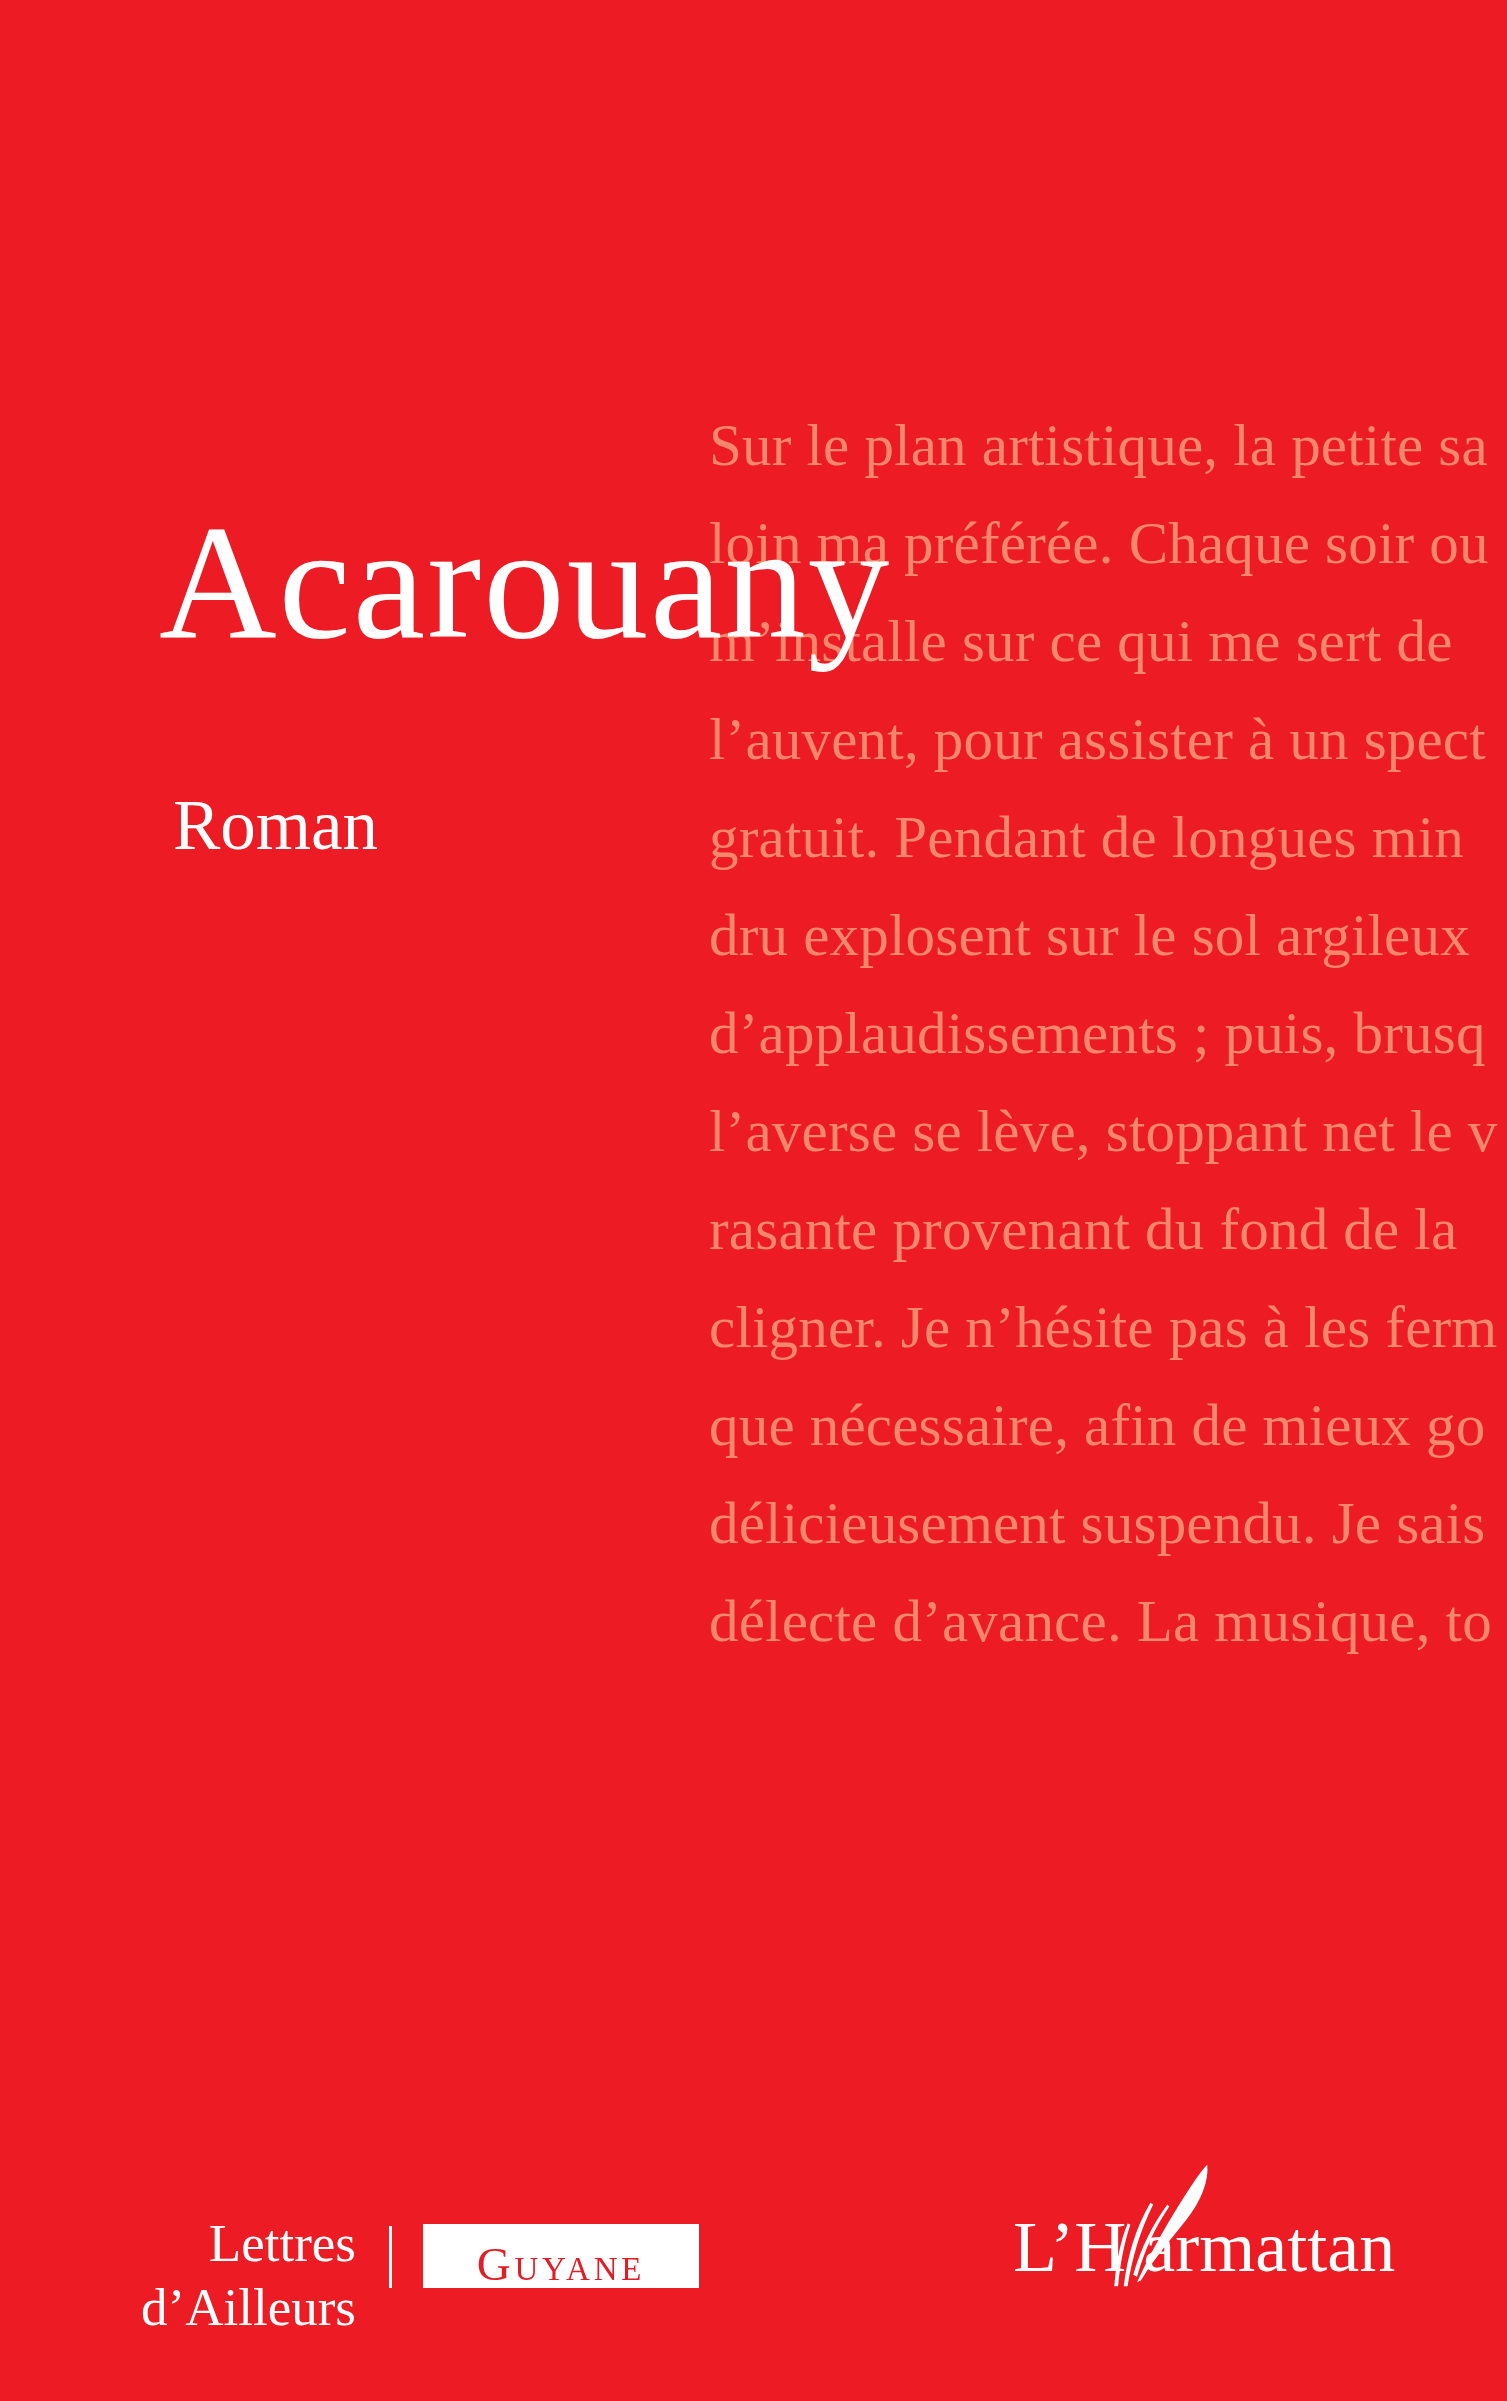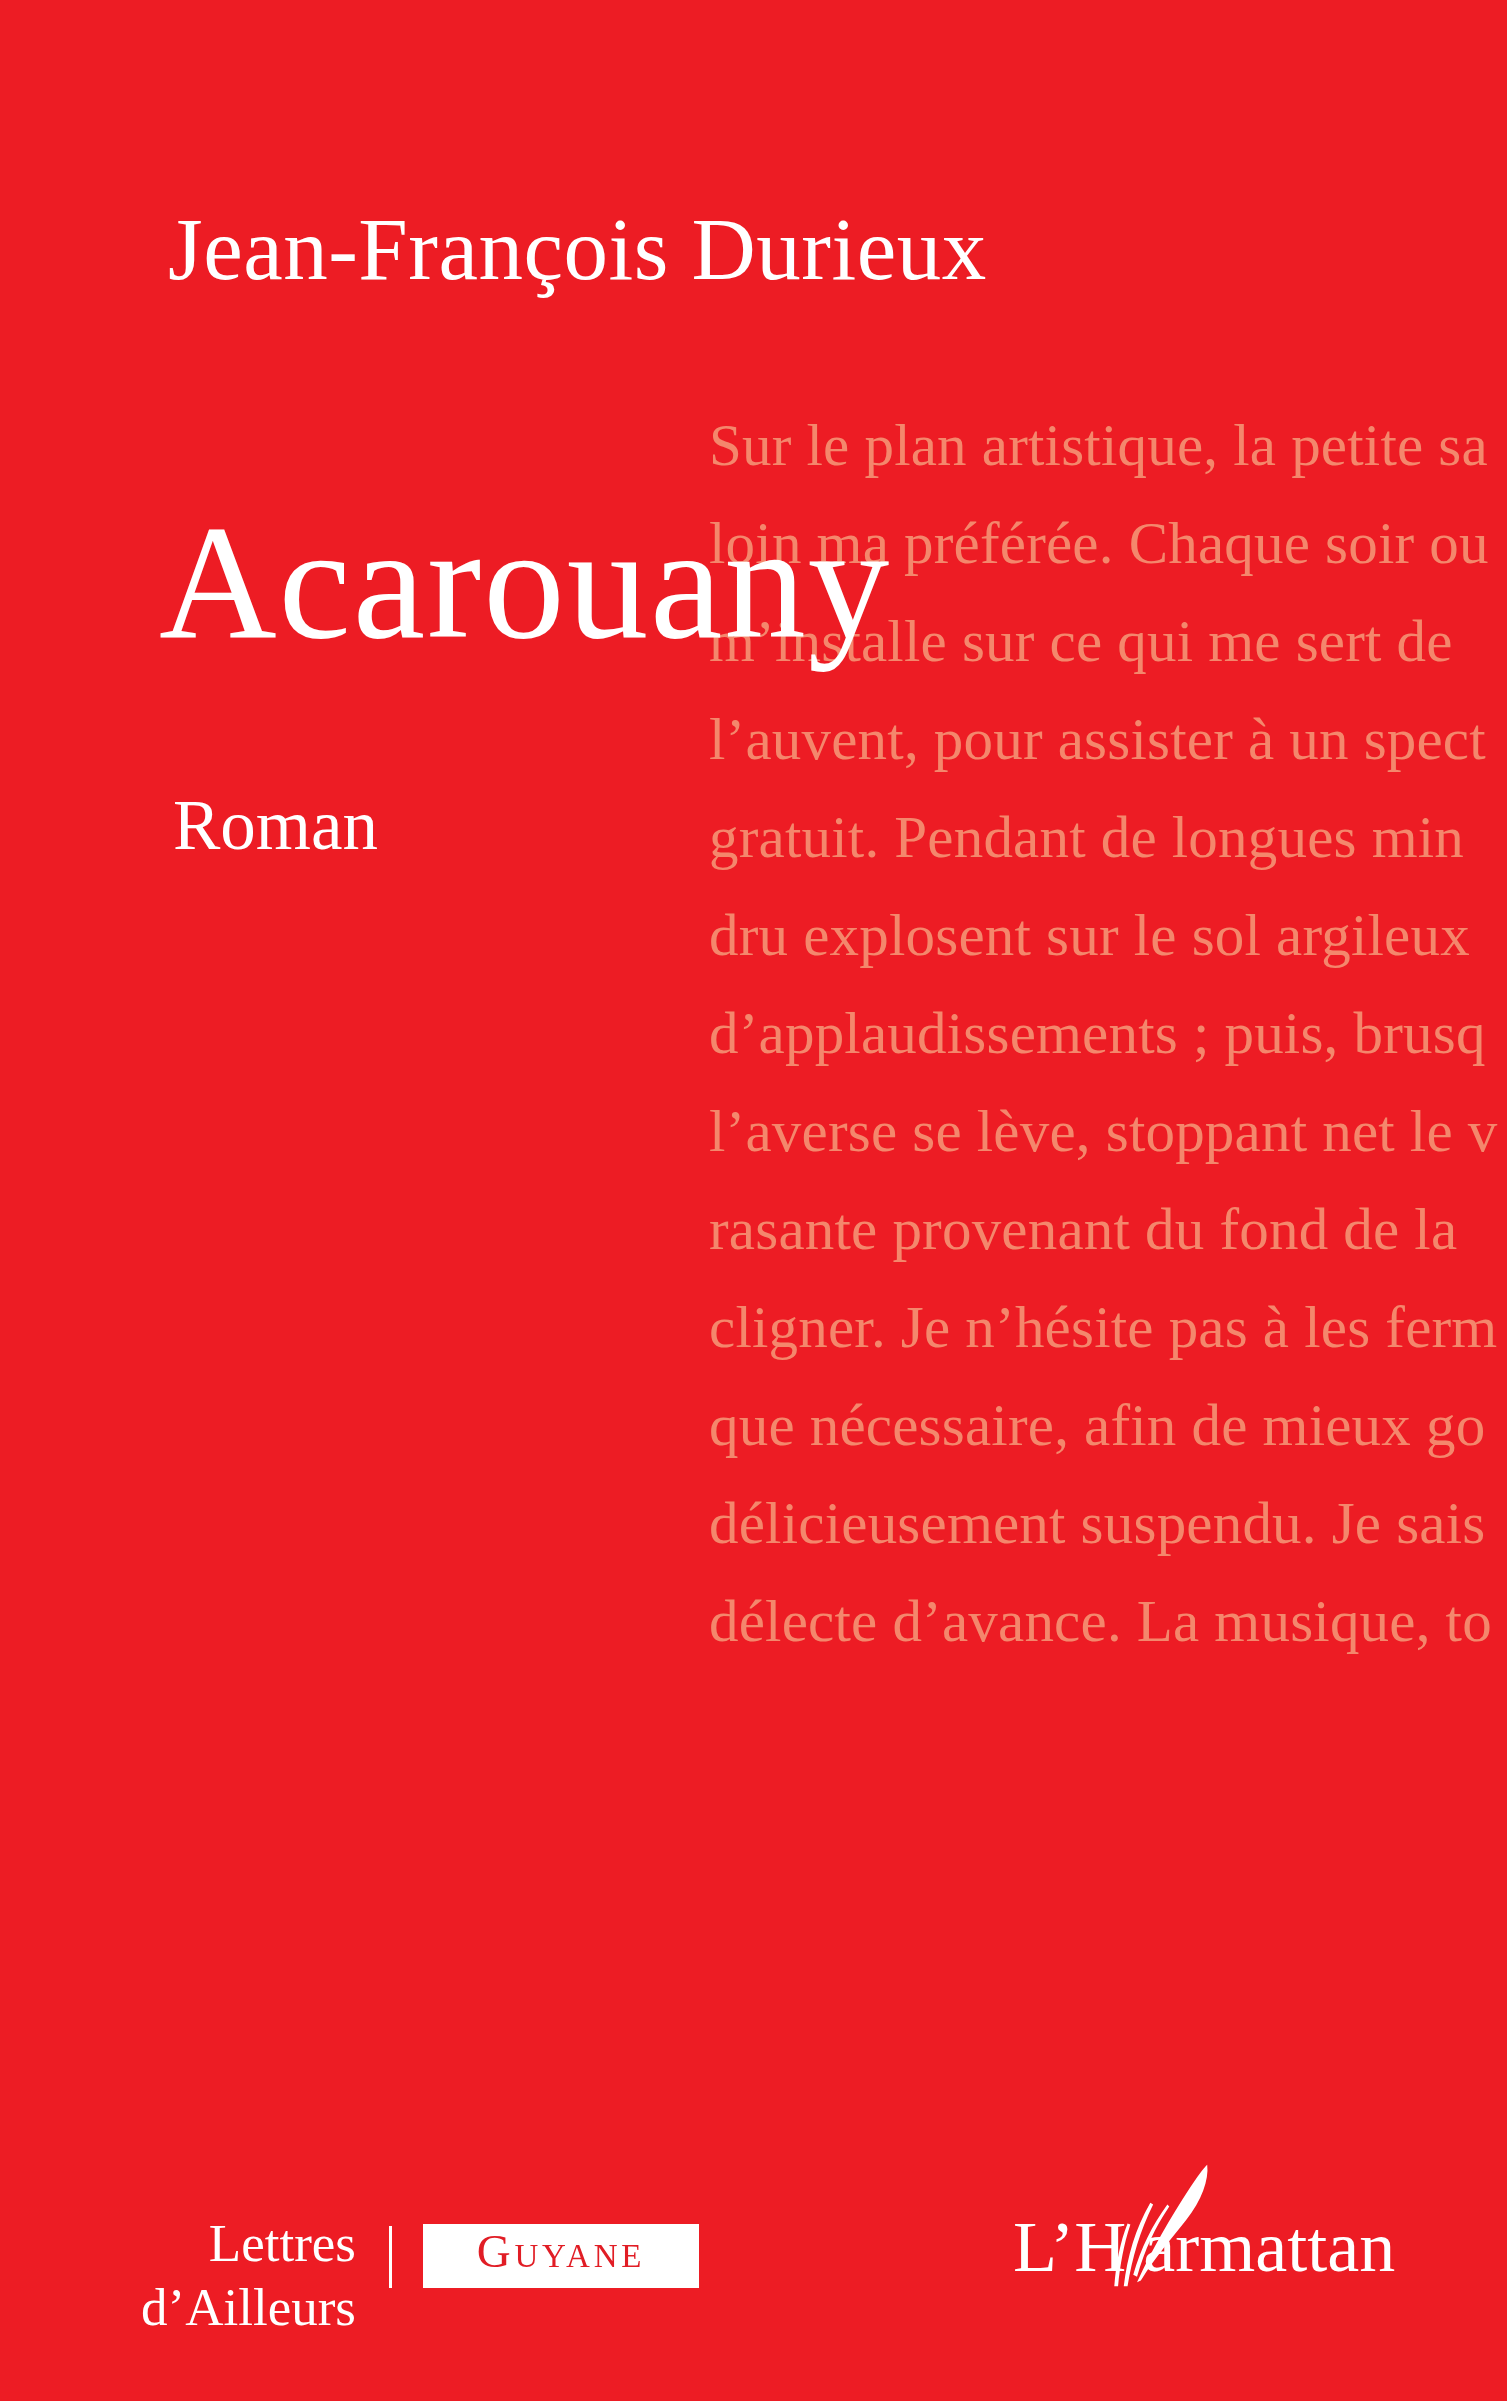--- a/index.html
+++ b/index.html
@@ -96,21 +96,21 @@
       z-index: 2;
     }
     .series-badge {
       position: absolute;
       left: 423px;
       top: 2224px;
       width: 276px;
       height: 64px;
       background: #FFFFFF;
       display: flex;
-      align-items: flex-start;
+      align-items: flex-end;
       justify-content: center;
       z-index: 2;
     }
     .series-badge .series-label {
       color: #E11D25;
       font-size: 47px;
       font-variant: small-caps;
       letter-spacing: 3.8px;
       line-height: 1;
       padding-top: 3.8px;
@@ -159,21 +159,20 @@
     <li>dru explosent sur le sol argileux</li>
     <li>d’applaudissements ; puis, brusq</li>
     <li>l’averse se lève, stoppant net le v</li>
     <li>rasante provenant du fond de la</li>
     <li>cligner. Je n’hésite pas à les ferm</li>
     <li>que nécessaire, afin de mieux go</li>
     <li>délicieusement suspendu. Je sais</li>
     <li>délecte d’avance. La musique, to</li>
   </ul>
 
-  <div class="author">Jean-François Durieux</div>
 
   <div class="title">Acarouany</div>
 
   <div class="genre">Roman</div>
 
   <div class="collection">
     <span>Lettres</span>
     <span>d’Ailleurs</span>
   </div>
 

